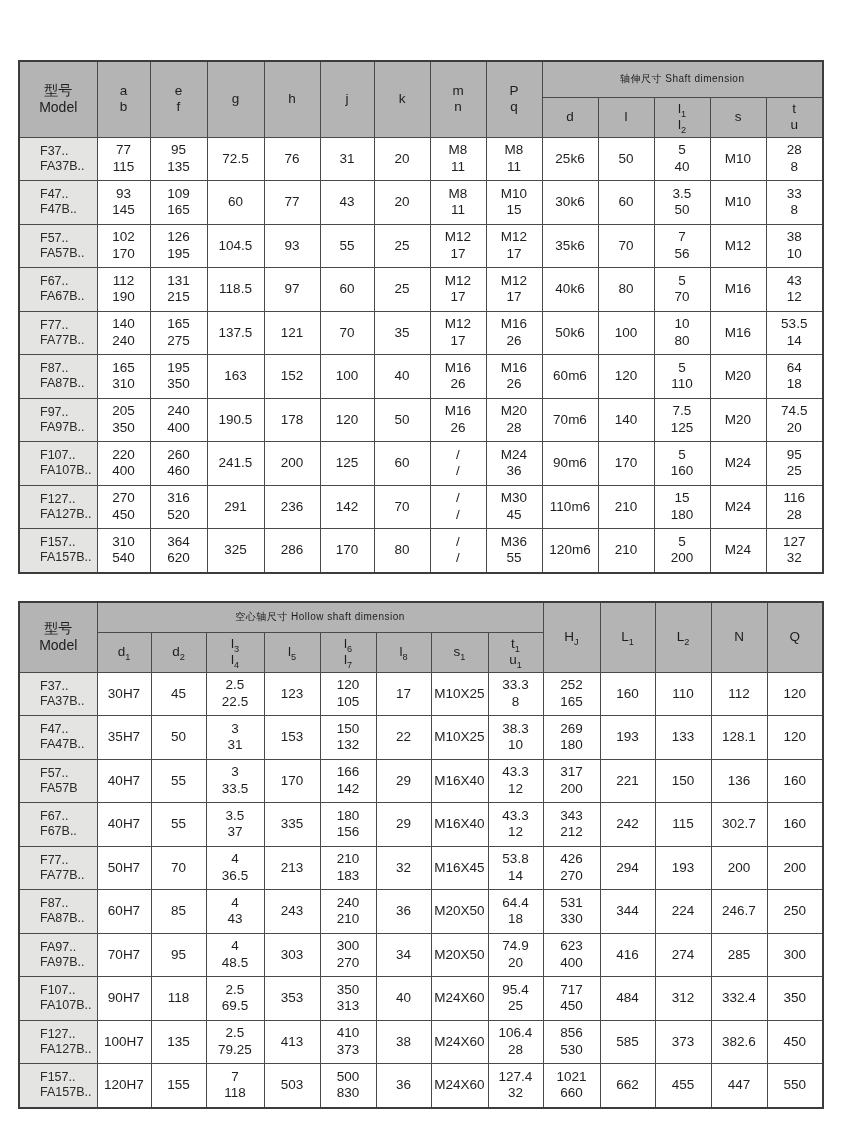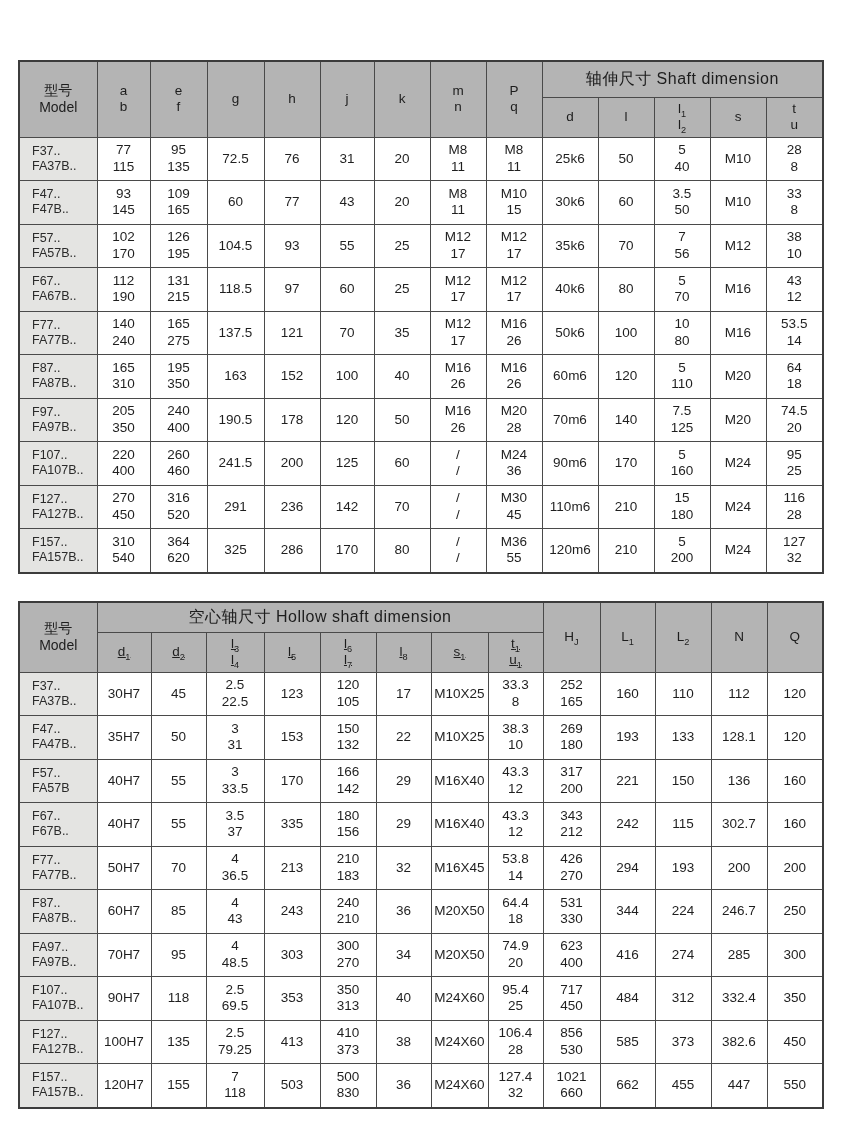--- a/index.html
+++ b/index.html
@@ -30,38 +30,38 @@
     line-height: 1.22;
     padding: 1px 2px;
     overflow: hidden;
   }
   table.spec th {
     background: #b4b4b4;
     font-weight: normal;
     font-size: 13.5px;
     color: #1d1d1d;
   }
-  table.spec th.span-h { font-size: 16px; letter-spacing: 0.5px; }
+  table.spec th.span-h { font-size: 10px; letter-spacing: 0.5px; }
   table.spec th.model-h { font-size: 14px; }
   table.spec td {
     background: #ffffff;
     font-size: 13.5px;
     height: 40.5px;
   }
   table.spec td.model {
     background: #e4e4e2;
     text-align: left;
-    padding-left: 12px;
+    padding-left: 20px;
     font-size: 12.5px;
     color: #2a2a2a;
   }
   #table1 thead tr.tier1 { height: 36px; }
   #table1 thead tr.tier2 { height: 40px; }
   #table2 thead tr.tier1 { height: 30px; }
-  #table2 thead tr.tier2 { height: 40px; text-decoration: underline; }
+  #table2 thead tr.tier2 { height: 40px; }
   sub { font-size: 0.68em; line-height: 0; }
 </style>
 </head>
 <body>
 
 <div class="page">
 
   <table class="spec" id="table1">
     <colgroup>
       <col style="width:78px">

